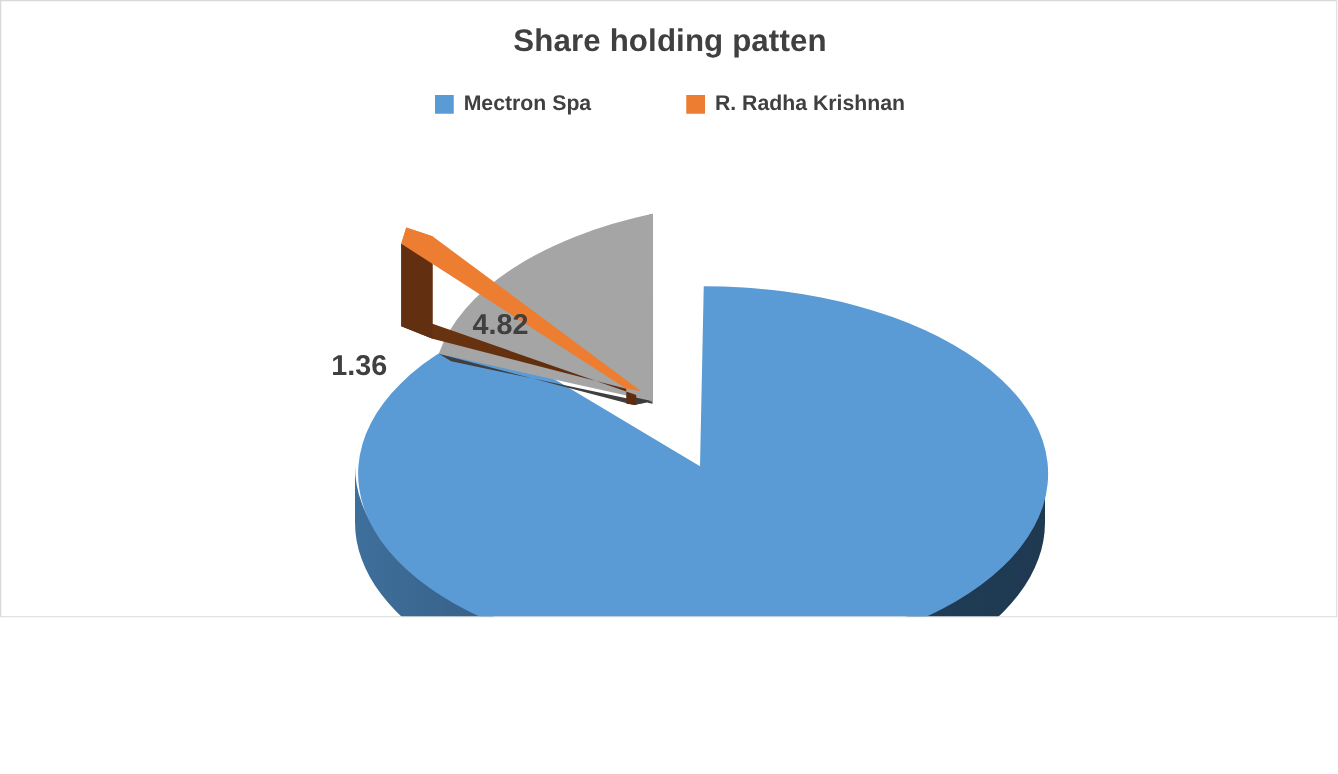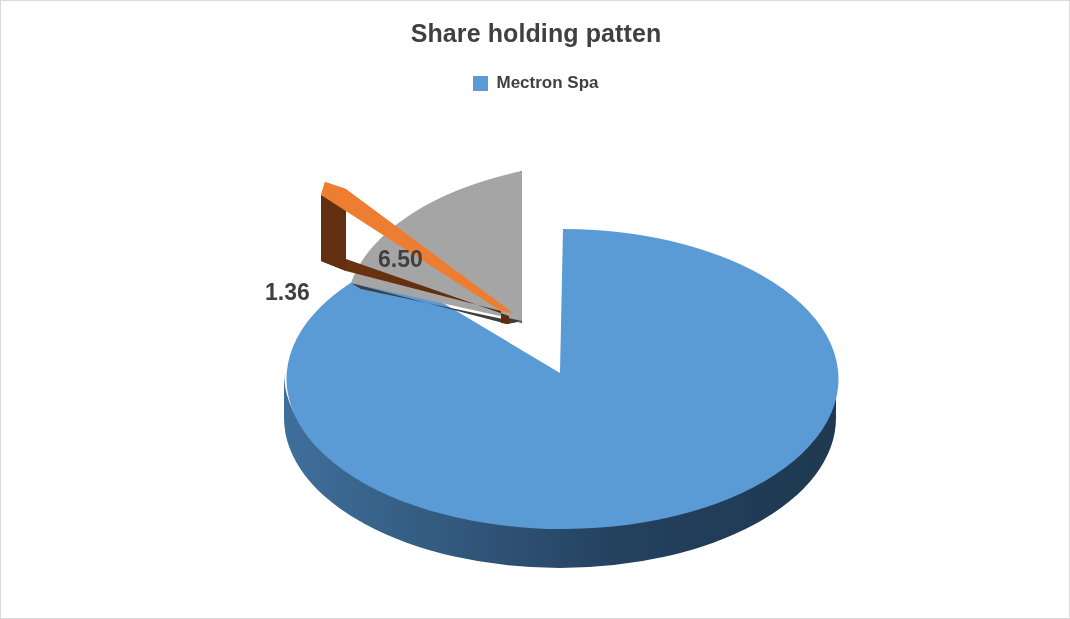--- a/index.html
+++ b/index.html
@@ -7,21 +7,21 @@
     margin: 0;
     padding: 0;
     background: #ffffff;
   }
   body {
     font-family: "Liberation Sans", sans-serif;
   }
   #chart-frame {
     position: relative;
     width: 1070px;
-    height: 619px;
+    height: 494px;
     background: #ffffff;
     box-sizing: border-box;
     border: 1px solid #d9d9d9;
     overflow: hidden;
     padding-left: 40px;
   }
   #chart-title {
     position: absolute;
     left: 0;
     top: 18px;
@@ -86,20 +86,24 @@
 
   <div id="chart-title">Share holding patten</div>
 
   <div id="chart-legend">
 
     <div class="legend-entry">
       <span class="legend-swatch" style="background:#5B9BD5"></span>
       <span class="legend-label">Mectron Spa</span>
     </div>
 
+    <div class="legend-entry">
+      <span class="legend-swatch" style="background:#ED7D31"></span>
+      <span class="legend-label">R. Radha Krishnan</span>
+    </div>
 
 
   </div>
 
   <div id="plot-area">
 
     <svg width="1070" height="500" viewBox="0 0 1070 500">
 
       <defs>
         <linearGradient id="blueWall" x1="0" y1="0" x2="1" y2="0">
@@ -156,17 +160,17 @@
         <path fill="#ED7D31" d="M 320,84 L 324,71 L 345,78 L 345,92 Z"></path>
       </g>
 
     </svg>
 
     
     
 
     <span class="data-label" id="label-radha">1.36</span>
 
-    <span class="data-label" id="label-wolf">6.50</span>
+    <span class="data-label" id="label-wolf">4.82</span>
 
   </div>
 
 </div>
 
 </body></html>

